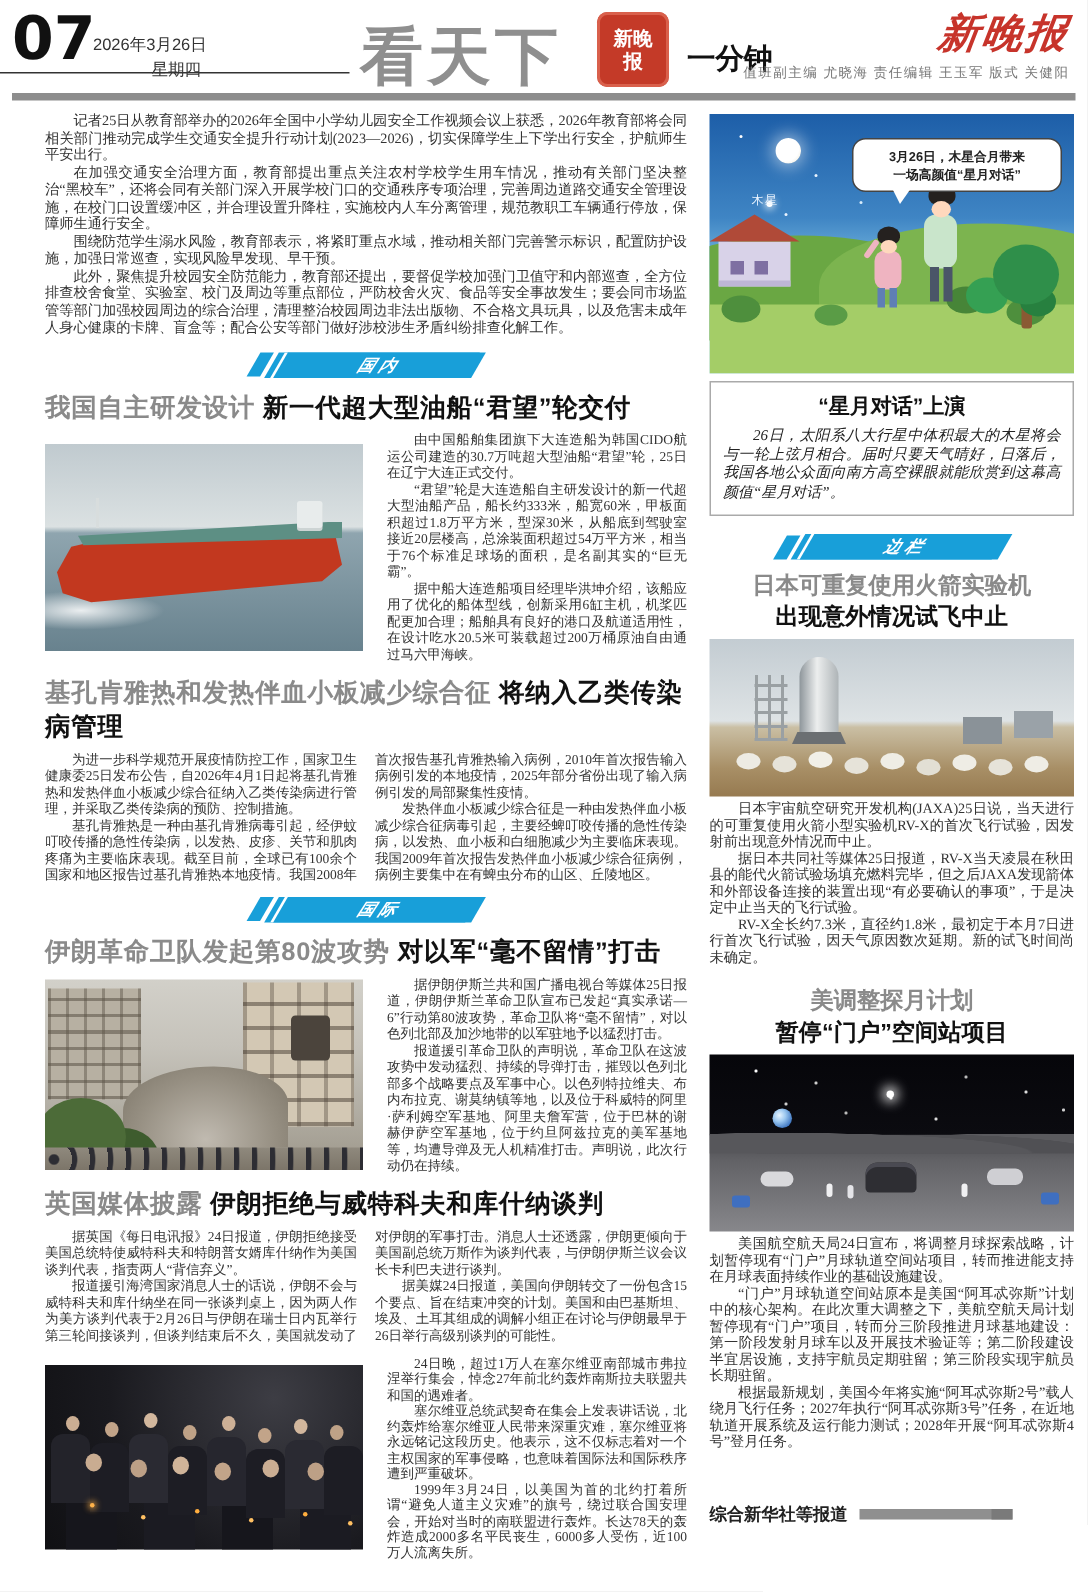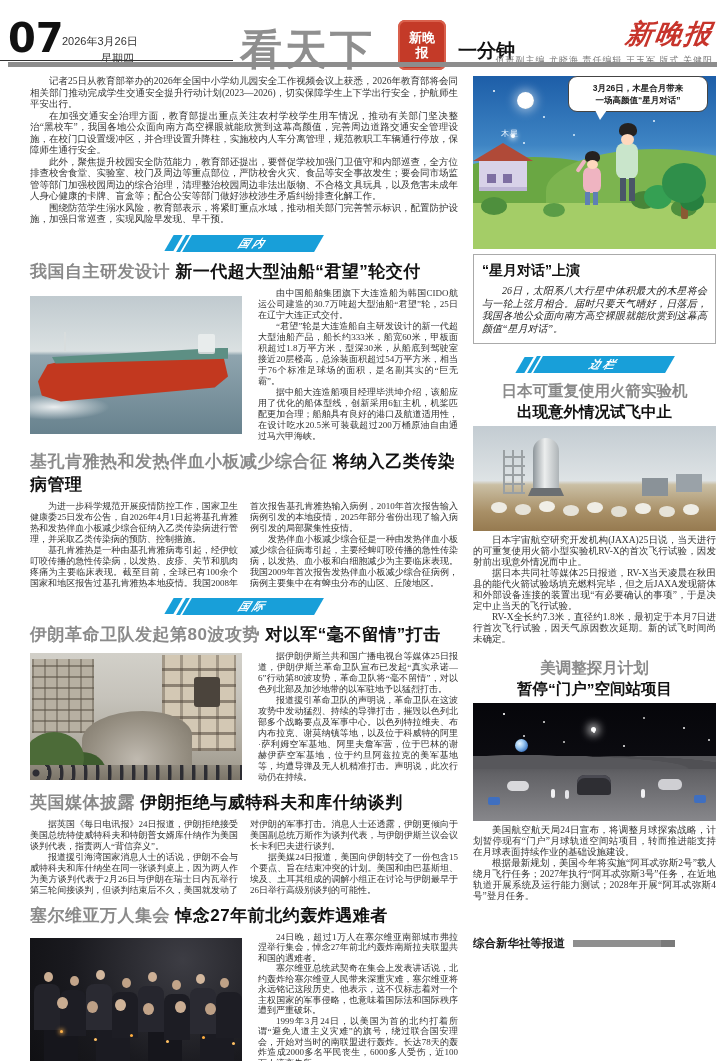--- a/index.html
+++ b/index.html
@@ -1,19 +1,19 @@
 <!DOCTYPE html>
 <html><head>
 <meta charset="utf-8">
 <style>
   html,body{margin:0;padding:0;background:#e9e9e9;}
   .page{position:relative;width:725px;height:1061px;background:#fff;overflow:hidden;
         font-family:"Liberation Serif",serif;color:#222;}
   
-  .hdr{position:absolute;left:0;top:12px;width:723px;height:62px;}
+  .hdr{position:absolute;left:0;top:0;width:723px;height:62px;}
   .pagenum{position:absolute;left:8px;top:6px;font-family:"DejaVu Sans",sans-serif;
            font-weight:bold;font-size:40px;line-height:40px;color:#111;}
   .dateblock{position:absolute;left:62px;top:22px;width:120px;font-family:"Liberation Sans",sans-serif;
              font-size:11px;color:#333;}
   .dateblock .wd{text-align:right;width:72px;margin-top:2px;}
   .hdr-rule{position:absolute;left:0;top:48px;width:233px;height:1px;background:#333;}
   .masthead{position:absolute;left:240px;top:10px;font-family:"Liberation Sans",sans-serif;
             font-weight:900;font-size:42px;letter-spacing:3px;color:#8f8f8f;}
   .seal{position:absolute;left:398px;top:8px;width:48px;height:50px;background:#c43a28;
         border-radius:7px;display:flex;align-items:center;justify-content:center;
@@ -165,28 +165,28 @@
   .cm-kid-face{position:absolute;left:114px;bottom:80px;width:11px;height:9px;border-radius:50%;background:#ffd8bd;}
   .cm-kid-body{position:absolute;left:110px;bottom:56px;width:18px;height:26px;border-radius:7px;background:#efb4c1;}
   .cm-kid-arm{position:absolute;left:106px;bottom:76px;width:4px;height:14px;border-radius:2px;background:#efb4c1;transform:rotate(35deg);}
   .cm-kid-legs{position:absolute;left:112px;bottom:44px;width:5px;height:13px;background:#5f7fb5;
                box-shadow:8px 0 0 #5f7fb5;}
   .cm-man-hair{position:absolute;left:146px;bottom:112px;width:18px;height:14px;border-radius:50% 50% 40% 40%;background:#25211f;}
   .cm-man-face{position:absolute;left:148px;bottom:104px;width:13px;height:11px;border-radius:50%;background:#ffd8bd;}
   .cm-man-body{position:absolute;left:143px;bottom:70px;width:22px;height:36px;border-radius:8px;background:#c9e5cb;}
   .cm-man-legs{position:absolute;left:147px;bottom:48px;width:6px;height:23px;background:#4a5568;
                box-shadow:9px 0 0 #4a5568;}
-  .cm-bubble{position:absolute;right:8px;top:0;width:128px;background:#fff;border:1px solid #444;
+  .cm-bubble{position:absolute;right:8px;top:16px;width:128px;background:#fff;border:1px solid #444;
              border-radius:9px;padding:5px 5px;text-align:center;font-family:"Liberation Sans",sans-serif;
              font-weight:bold;font-size:8.5px;line-height:12px;color:#222;}
   .cm-bubble:after{content:"";position:absolute;left:26px;bottom:-9px;width:0;height:0;
              border-left:5px solid transparent;border-right:7px solid transparent;border-top:10px solid #fff;}
   
   .capbox{border:1px solid #aaa;margin-top:5px;padding:7px 8px 8px;}
-  .capbox h3{margin:0 0 5px;text-align:left;font-family:"Liberation Sans",sans-serif;
+  .capbox h3{margin:0 0 5px;text-align:center;font-family:"Liberation Sans",sans-serif;
              font-weight:900;font-size:14px;color:#111;}
   .capbox p{margin:0;font-size:10px;line-height:12.5px;font-style:italic;color:#222;
             text-align:justify;text-indent:2em;}
   
   .foot{display:flex;align-items:center;gap:8px;margin-top:34px;}
   .foot .lbl{font-family:"Liberation Sans",sans-serif;font-weight:bold;font-size:11.5px;color:#222;}
   .foot .bar{width:102px;height:7px;background:#8f8f8f;box-shadow:inset -14px 0 0 #7a7a7a;}
   .mt4{margin-top:4px;} .mt8{margin-top:8px;} .mt12{margin-top:12px;}
 </style>
 </head>
@@ -210,23 +210,23 @@
     <div class="staff">值班副主编 尤晓海  责任编辑 王玉军  版式 关健阳</div>
   </div>
   <div class="hdr-bar"></div>
 
   <div class="cols">
 
     <div class="lcol">
 
       <div>
         <p class="bd">记者25日从教育部举办的2026年全国中小学幼儿园安全工作视频会议上获悉，2026年教育部将会同相关部门推动完成学生交通安全提升行动计划(2023—2026)，切实保障学生上下学出行安全，护航师生平安出行。</p>
-        <p class="bd">在加强交通安全治理方面，教育部提出重点关注农村学校学生用车情况，推动有关部门坚决整治“黑校车”，我国各地公众面向南方高空裸眼就能欣赏到这幕高颜值，完善周边道路交通安全管理设施，在校门口设置缓冲区，并合理设置升降柱，实施校内人车分离管理，规范教职工车辆通行停放，保障师生通行安全。</p>
+        <p class="bd">在加强交通安全治理方面，教育部提出重点关注农村学校学生用车情况，推动有关部门坚决整治“黑校车”，还将会同有关部门深入开展学校门口的交通秩序专项治理，完善周边道路交通安全管理设施，在校门口设置缓冲区，并合理设置升降柱，实施校内人车分离管理，规范教职工车辆通行停放，保障师生通行安全。</p>
+        <p class="bd">围绕防范学生溺水风险，教育部表示，将紧盯重点水域，推动相关部门完善警示标识，配置防护设施，加强日常巡查，实现风险早发现、早干预。</p>
         <p class="bd">此外，聚焦提升校园安全防范能力，教育部还提出，要督促学校加强门卫值守和内部巡查，全方位排查校舍食堂、实验室、校门及周边等重点部位，严防校舍火灾、食品等安全事故发生；要会同市场监管等部门加强校园周边的综合治理，清理整治校园周边非法出版物、不合格文具玩具，以及危害未成年人身心健康的卡牌、盲盒等；配合公安等部门做好涉校涉生矛盾纠纷排查化解工作。</p>
-        <p class="bd">围绕防范学生溺水风险，教育部表示，将紧盯重点水域，推动相关部门完善警示标识，配置防护设施，加强日常巡查，实现风险早发现、早干预。</p>
       </div>
 
       <div class="badge">
         <div class="sq"></div>
         <div class="bar">
           <span>国内</span>
         </div>
       </div>
 
       <div>
@@ -296,24 +296,20 @@
           <span class="h-dark">伊朗拒绝与威特科夫和库什纳谈判</span>
         </h2>
         <div class="twocol">
           <p class="bd bd-s">据英国《每日电讯报》24日报道，伊朗拒绝接受美国总统特使威特科夫和特朗普女婿库什纳作为美国谈判代表，指责两人“背信弃义”。</p>
           <p class="bd bd-s">报道援引海湾国家消息人士的话说，伊朗不会与威特科夫和库什纳坐在同一张谈判桌上，因为两人作为美方谈判代表于2月26日与伊朗在瑞士日内瓦举行第三轮间接谈判，但谈判结束后不久，美国就发动了对伊朗的军事打击。消息人士还透露，伊朗更倾向于美国副总统万斯作为谈判代表，与伊朗伊斯兰议会议长卡利巴夫进行谈判。</p>
           <p class="bd bd-s">据美媒24日报道，美国向伊朗转交了一份包含15个要点、旨在结束冲突的计划。美国和由巴基斯坦、埃及、土耳其组成的调解小组正在讨论与伊朗最早于26日举行高级别谈判的可能性。</p>
         </div>
       </div>
 
       <div class="mt8">
-        <h2 class="t2">
-          <span class="h-light">塞尔维亚万人集会</span>
-          <span class="h-dark">悼念27年前北约轰炸遇难者</span>
-        </h2>
         <div class="row">
           <div class="ph w212 ph-serb">
             <div class="sb-bodies"></div>
             <div class="sb-heads"></div>
             <div class="sb-candles"></div>
           </div>
           <div class="txt">
             <p class="bd bd-s" style="line-height:10.5px">24日晚，超过1万人在塞尔维亚南部城市弗拉涅举行集会，悼念27年前北约轰炸南斯拉夫联盟共和国的遇难者。</p>
             <p class="bd bd-s" style="line-height:10.5px">塞尔维亚总统武契奇在集会上发表讲话说，北约轰炸给塞尔维亚人民带来深重灾难，塞尔维亚将永远铭记这段历史。他表示，这不仅标志着对一个主权国家的军事侵略，也意味着国际法和国际秩序遭到严重破坏。</p>
             <p class="bd bd-s" style="line-height:10.5px">1999年3月24日，以美国为首的北约打着所谓“避免人道主义灾难”的旗号，绕过联合国安理会，开始对当时的南联盟进行轰炸。长达78天的轰炸造成2000多名平民丧生，6000多人受伤，近100万人流离失所。</p>
@@ -395,20 +391,21 @@
           <div class="mn-earth"></div>
           <div class="mn-ridge"></div>
           <div class="mn-lander"></div>
           <div class="mn-mod1"></div>
           <div class="mn-mod2"></div>
           <div class="mn-rover"></div>
           <div class="mn-astro"></div>
         </div>
         <div class="mt4">
           <p class="bd rb">美国航空航天局24日宣布，将调整月球探索战略，计划暂停现有“门户”月球轨道空间站项目，转而推进能支持在月球表面持续作业的基础设施建设。</p>
+          <p class="bd rb">“门户”月球轨道空间站原本是美国“阿耳忒弥斯”计划中的核心架构。在此次重大调整之下，美航空航天局计划暂停现有“门户”项目，转而分三阶段推进月球基地建设：第一阶段发射月球车以及开展技术验证等；第二阶段建设半宜居设施，支持宇航员定期驻留；第三阶段实现宇航员长期驻留。</p>
           <p class="bd rb">根据最新规划，美国今年将实施“阿耳忒弥斯2号”载人绕月飞行任务；2027年执行“阿耳忒弥斯3号”任务，在近地轨道开展系统及运行能力测试；2028年开展“阿耳忒弥斯4号”登月任务。</p>
         </div>
       </div>
 
       <div class="foot">
         <span class="lbl">综合新华社等报道</span>
         <span class="bar"></span>
       </div>
     </div>
   </div>

